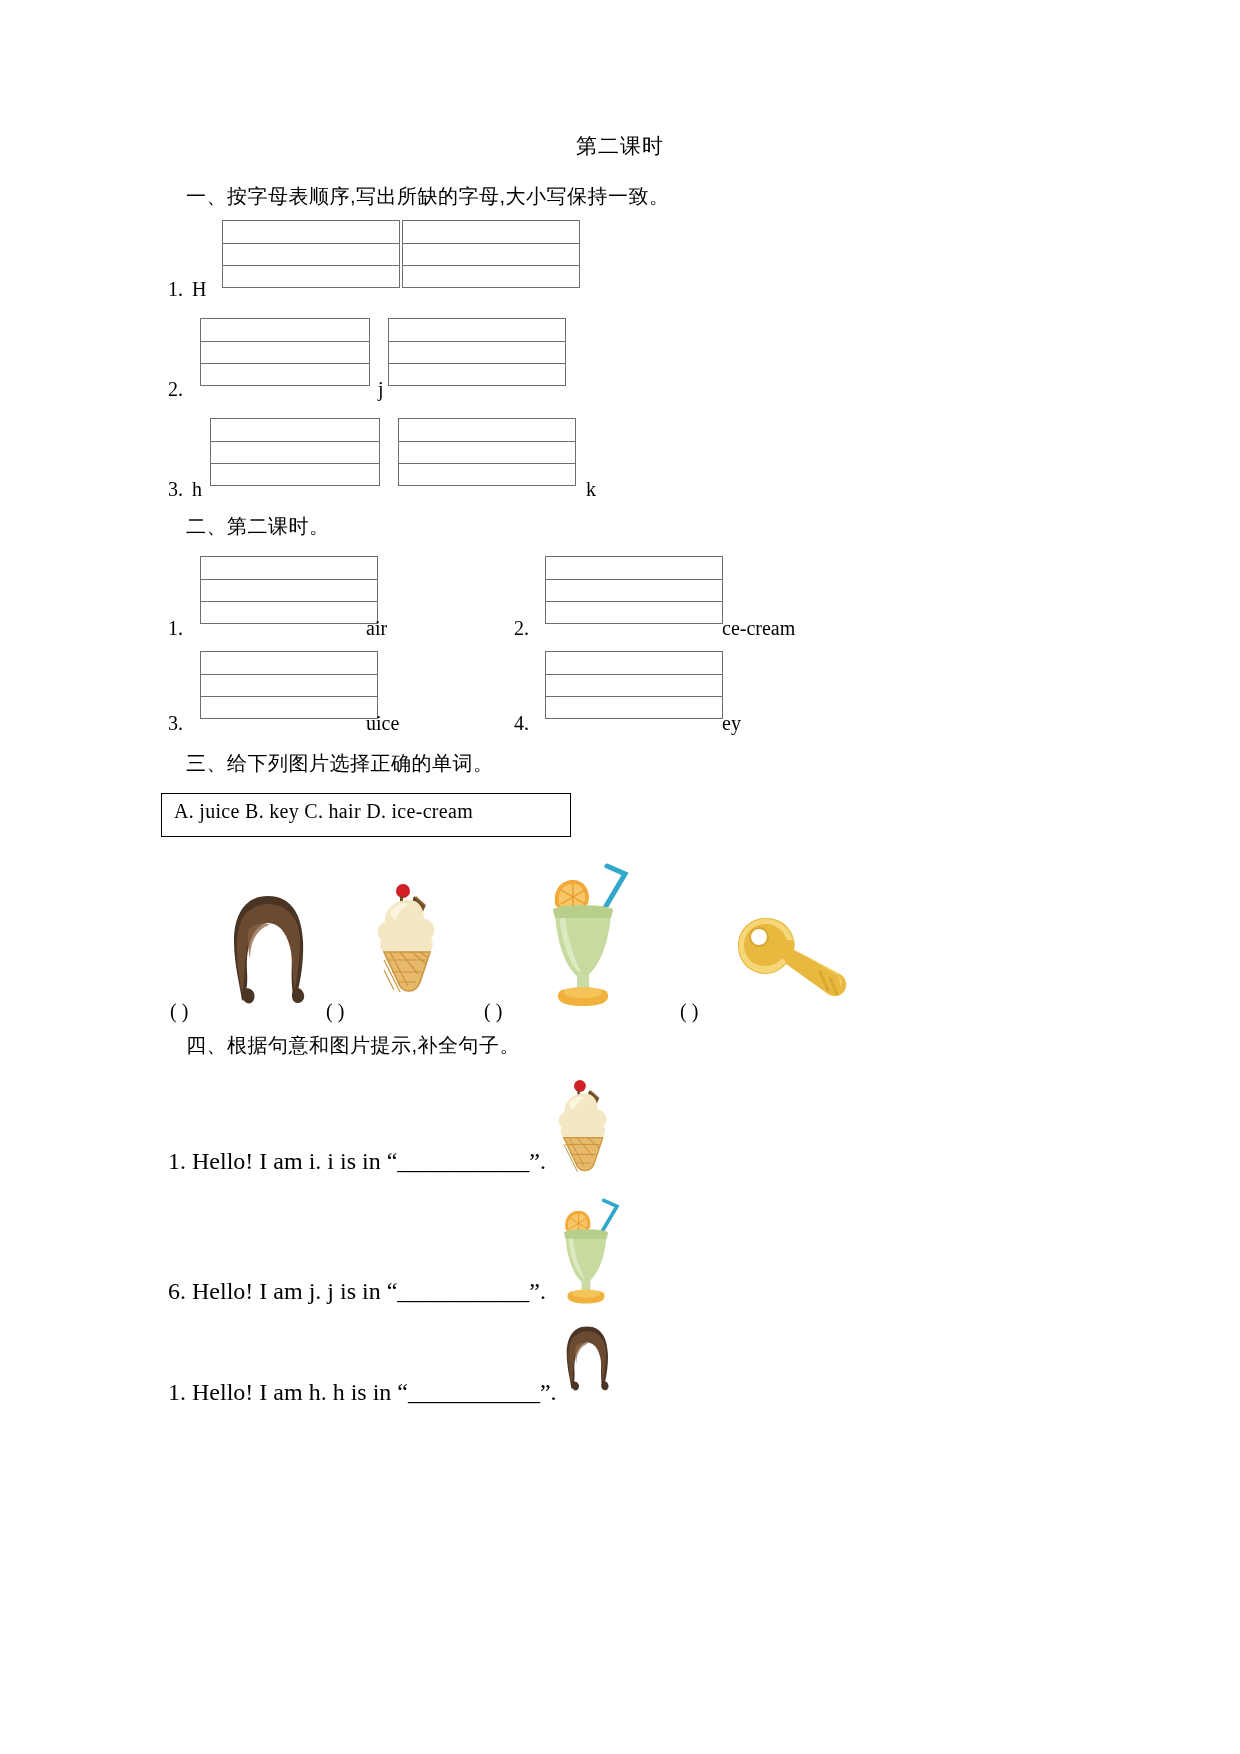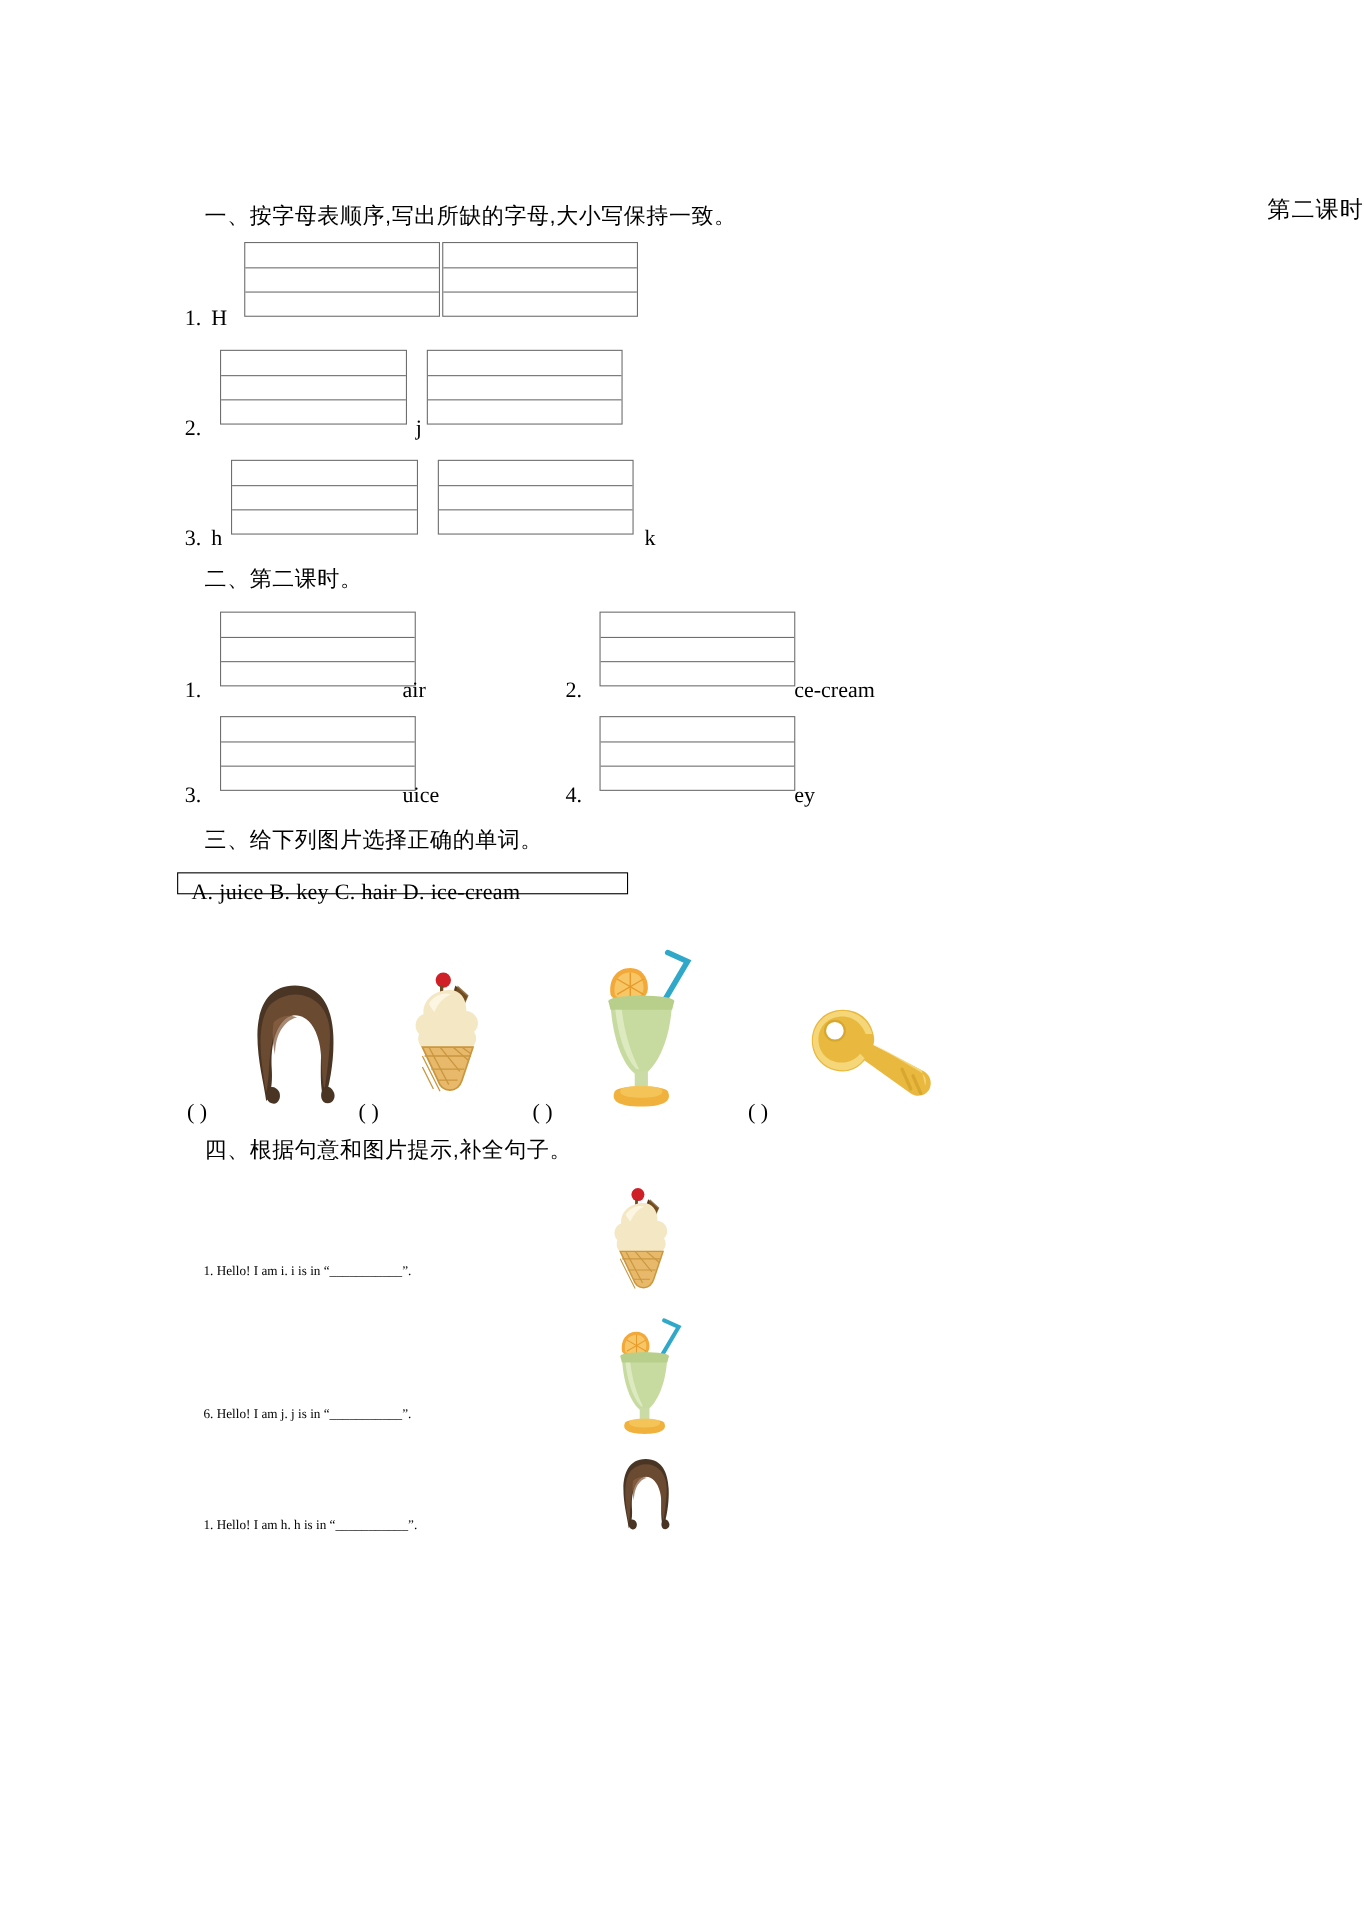--- a/index.html
+++ b/index.html
@@ -18,25 +18,24 @@
   .page {
     position: absolute;
     left: 0; top: 0;
     width: 1240px;
     height: 1754px;
   }
   .title {
     position: absolute;
     left: 0; top: 132px;
     width: 1240px;
-    text-align: right;
+    text-align: center;
     font-size: 21px;
     font-family: Liberation Serif, serif;
     letter-spacing: 1px;
-    margin-top: 44px;
   }
   .section-head {
     position: absolute;
     font-size: 20px;
     font-family: Liberation Sans, sans-serif;
     letter-spacing: 0.5px;
     white-space: nowrap;
   }
   .item-label {
     position: absolute;
@@ -72,24 +71,23 @@
     letter-spacing: 0.3px;
   }
   .paren {
     position: absolute;
     font-size: 20px;
     font-family: "Liberation Serif", serif;
     white-space: nowrap;
   }
   .sentence {
     position: absolute;
-    font-size: 12px;
-    font-family: "Liberation Serif", serif;
-    white-space: nowrap;
-    margin-left: 17px;
+    font-size: 24px;
+    font-family: "Liberation Serif", serif;
+    white-space: nowrap;
   }
   .footer {
     position: absolute;
     left: 0; top: 1490px;
     width: 1240px;
     text-align: center;
     font-size: 17px;
     font-family: "DejaVu Sans", sans-serif;
     color: #1a1a1a;
   }
@@ -134,21 +132,21 @@
   <div class="grid4" style="left:200px; top:651px; width:178px; height:68px;"></div>
   <div class="item-label" style="left:168px; top:712px;">3.</div>
   <div class="item-label" style="left:366px; top:712px;">uice</div>
 
   <div class="grid4" style="left:545px; top:651px; width:178px; height:68px;"></div>
   <div class="item-label" style="left:514px; top:712px;">4.</div>
   <div class="item-label" style="left:722px; top:712px;font-family:Liberation Serif, serif;">ey</div>
 
   <div class="section-head" style="left:186px; top:750px;">三、给下列图片选择正确的单词。</div>
 
-  <div class="opt-box" style="left:161px; top:793px; width:410px; height:20px;">A. juice    B. key    C. hair    D. ice-cream</div>
+  <div class="opt-box" style="left:161px; top:793px; width:410px; height:44px;">A. juice    B. key    C. hair    D. ice-cream</div>
 
   <div class="pic" style="left:216px; top:893px;">
     <svg width="104" height="112" viewBox="0 0 104 112">
       <path d="M52 3 C26 3 18 26 18 48 C18 72 24 92 26 108 C30 104 32 92 31 78 C30 62 33 48 38 40 C44 30 52 28 60 30 C70 33 76 44 76 58 C76 74 74 96 79 108 C84 92 88 70 87 48 C86 26 78 3 52 3 Z" fill="#4a3525"></path>
       <path d="M30 20 C44 8 62 8 74 20 C80 26 84 36 84 48 C84 64 81 84 79 98 C76 86 77 66 74 54 C70 38 62 30 52 30 C42 30 34 40 31 56 C28 70 29 88 26 100 C23 84 20 62 21 48 C22 34 25 26 30 20 Z" fill="#6b4a32"></path>
       <path d="M33 36 C40 30 48 29 54 32 C48 33 42 38 38 46 C35 52 34 60 34 66 C32 56 31 44 33 36 Z" fill="#8a6244" opacity="0.75"></path>
       <path d="M28 96 C24 102 26 108 31 110 C36 112 40 106 38 100 C36 96 32 94 28 96 Z" fill="#4a3525"></path>
       <path d="M78 96 C74 102 76 110 82 110 C87 110 90 104 87 99 C85 95 81 94 78 96 Z" fill="#4a3525"></path>
     </svg>
   </div>

